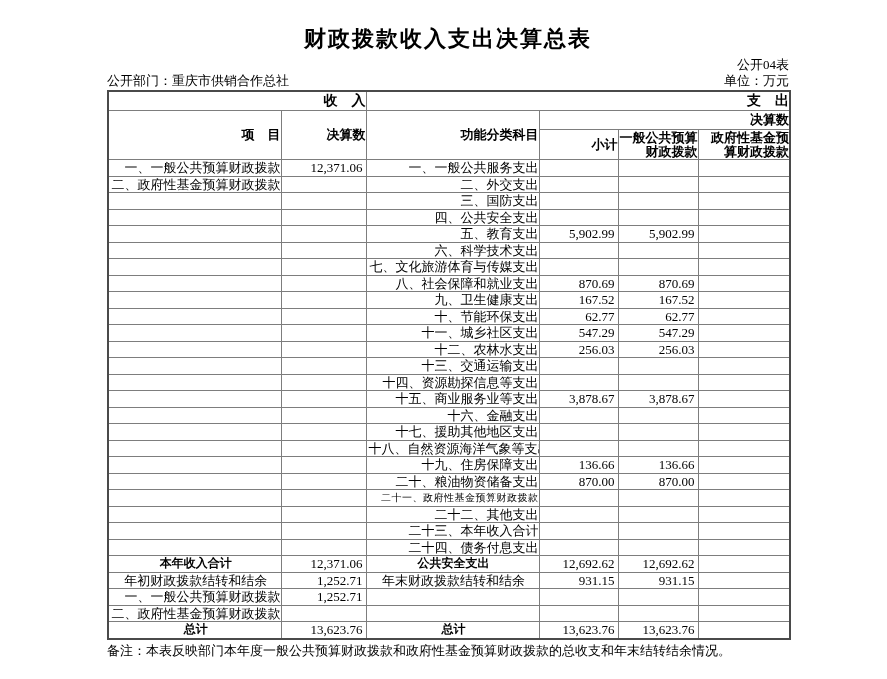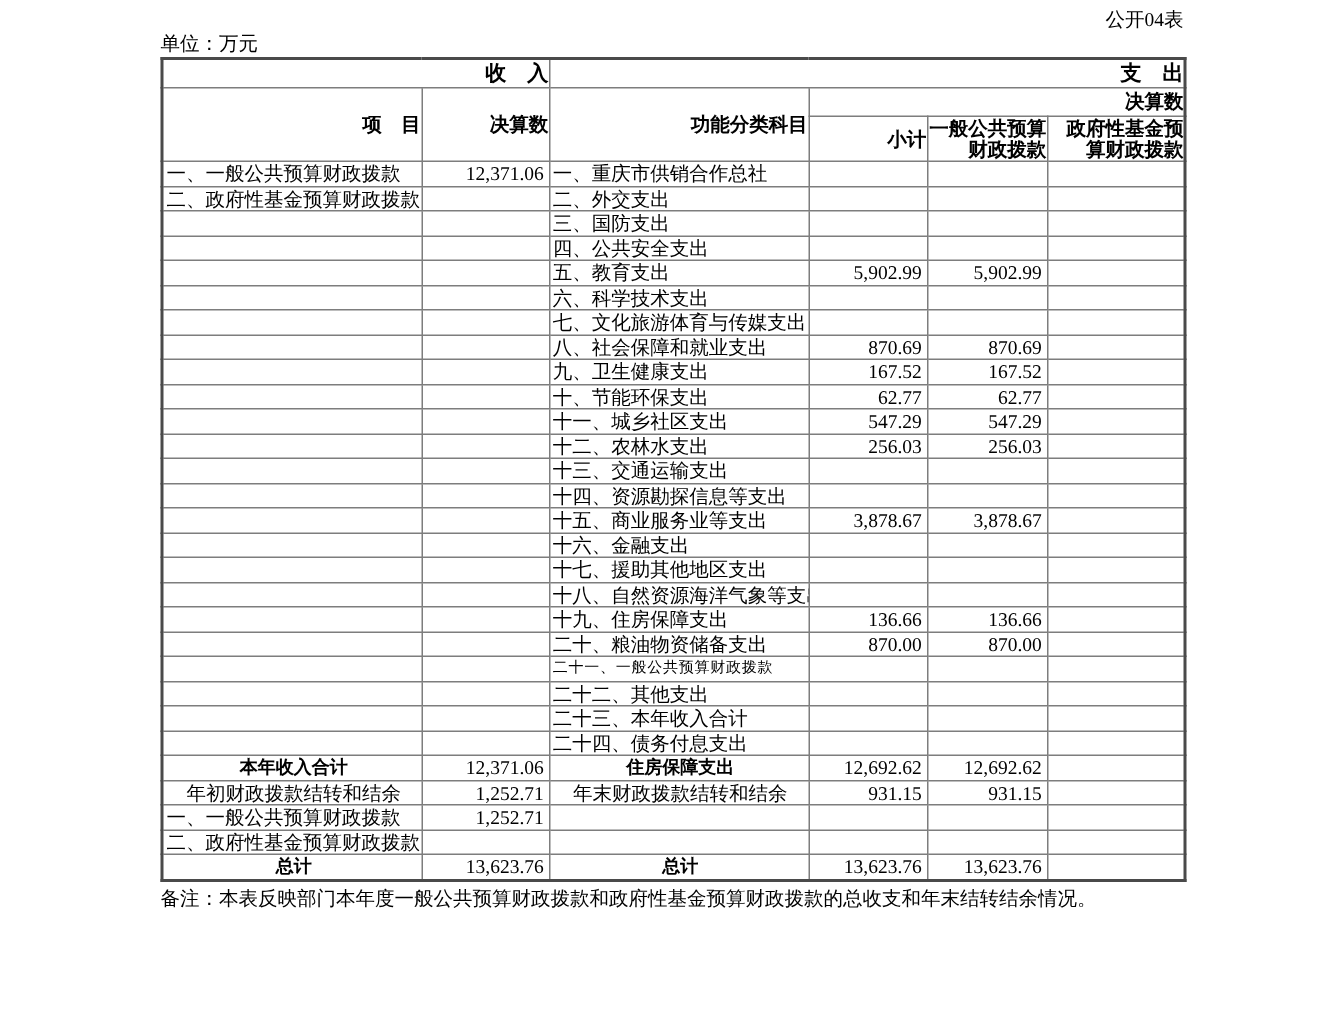--- a/index.html
+++ b/index.html
@@ -21,33 +21,35 @@
   }
   .grid th,.grid td{
     border:1px solid #7d7d7d;overflow:hidden;white-space:nowrap;
     font-size:13px;padding:0;vertical-align:middle;
   }
   .grid thead th{font-weight:bold;text-align:right;}
   .grid tr.h1 th{height:17px;font-size:14px;white-space:pre;}
   .grid tr.h2 th{height:15px;white-space:pre;}
   .grid tr.h3 th{height:29px;white-space:normal;line-height:14px;font-size:13px;}
   .grid td{height:15.5px;line-height:15px;}
-  .grid td.item{text-align:left;padding-left:2px;}
+  .grid td.item{text-align:right;padding-left:2px;}
   .grid td.num{text-align:right;padding-right:3px;}
   .grid td.item.small{font-size:10px;letter-spacing:0.5px;}
   .grid tr.total td.item{text-align:center;font-weight:bold;font-size:12px;}
   .grid tr.carryover td.item{text-align:center;margin-top:48px;}
   .note{font-size:13px;margin-top:3px;line-height:16px;font-family:Liberation Serif, serif;}
 </style>
 </head>
 <body>
 
 <div class="wrapper">
+  <h1 class="title">财政拨款收入支出决算总表</h1>
   <div class="code-line">公开04表</div>
   <div class="meta-line">
+    <span>公开部门：重庆市供销合作总社</span>
     <span>单位：万元</span>
   </div>
 
   <table class="grid">
     <colgroup>
       <col style="width:173px">
         <col style="width:85px">
         <col style="width:173px">
       <col style="width:79px">
         <col style="width:80px">
@@ -67,21 +69,21 @@
       <tr class="h3">
         <th>小计</th>
         <th>一般公共预算财政拨款</th>
         <th>政府性基金预算财政拨款</th>
       </tr>
     </thead>
     <tbody id="table-body">
         <tr>
           <td class="item">一、一般公共预算财政拨款</td>
           <td class="num">12,371.06</td>
-          <td class="item">一、重庆市供销合作总社</td>
+          <td class="item">一、一般公共服务支出</td>
           <td class="num"></td>
           <td class="num"></td>
           <td class="num"></td>
         </tr>
         <tr>
           <td class="item">二、政府性基金预算财政拨款</td>
           <td class="num"></td>
           <td class="item">二、外交支出</td>
           <td class="num"></td>
           <td class="num"></td>
@@ -227,21 +229,21 @@
           <td class="item"></td>
           <td class="num"></td>
           <td class="item">二十、粮油物资储备支出</td>
           <td class="num">870.00</td>
           <td class="num">870.00</td>
           <td class="num"></td>
         </tr>
         <tr>
           <td class="item"></td>
           <td class="num"></td>
-          <td class="item small">二十一、一般公共预算财政拨款</td>
+          <td class="item small">二十一、政府性基金预算财政拨款</td>
           <td class="num"></td>
           <td class="num"></td>
           <td class="num"></td>
         </tr>
         <tr>
           <td class="item"></td>
           <td class="num"></td>
           <td class="item">二十二、其他支出</td>
           <td class="num"></td>
           <td class="num"></td>
@@ -259,21 +261,21 @@
           <td class="item"></td>
           <td class="num"></td>
           <td class="item">二十四、债务付息支出</td>
           <td class="num"></td>
           <td class="num"></td>
           <td class="num"></td>
         </tr>
         <tr class="total">
           <td class="item">本年收入合计</td>
           <td class="num">12,371.06</td>
-          <td class="item">住房保障支出</td>
+          <td class="item">公共安全支出</td>
           <td class="num">12,692.62</td>
           <td class="num">12,692.62</td>
           <td class="num"></td>
         </tr>
         <tr class="carryover">
           <td class="item">年初财政拨款结转和结余</td>
           <td class="num">1,252.71</td>
           <td class="item">年末财政拨款结转和结余</td>
           <td class="num">931.15</td>
           <td class="num">931.15</td>

